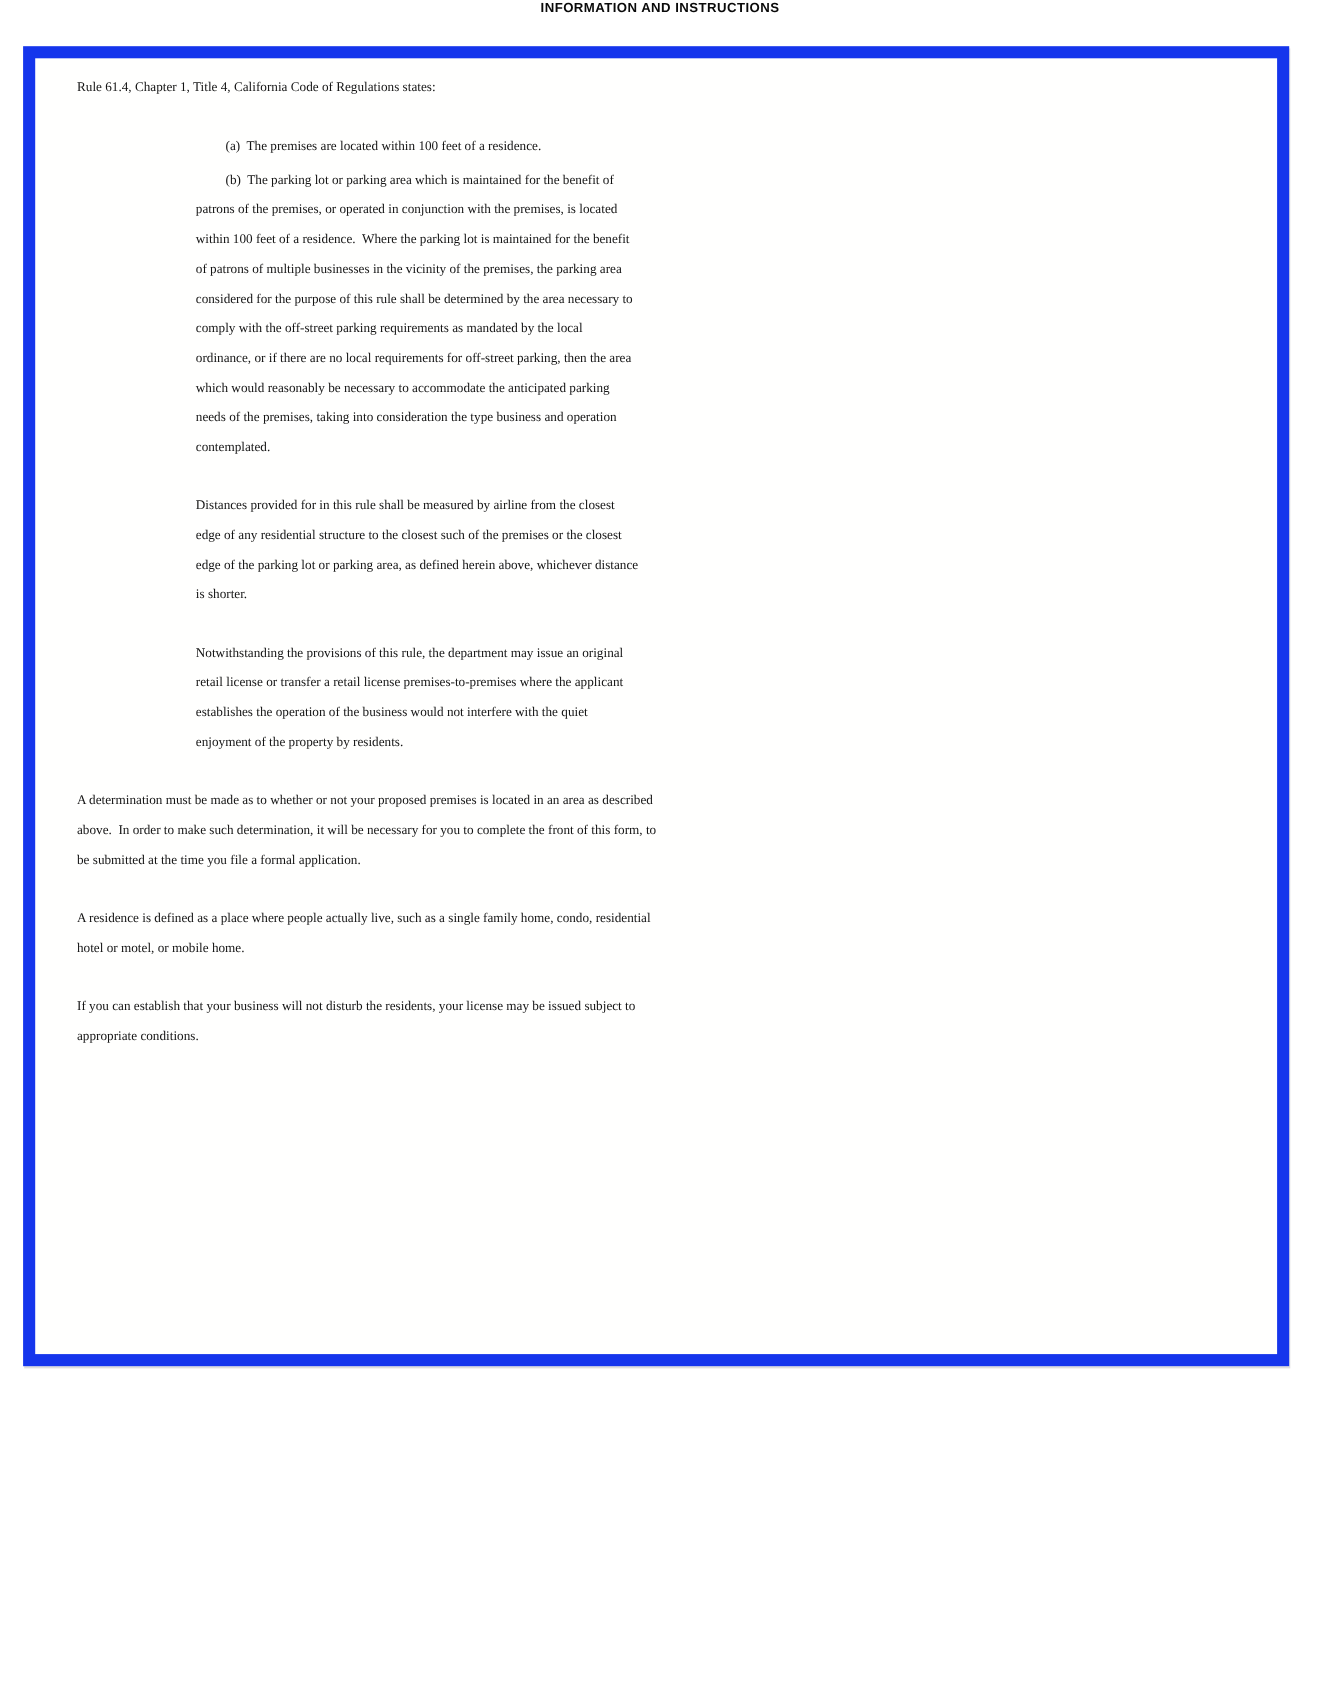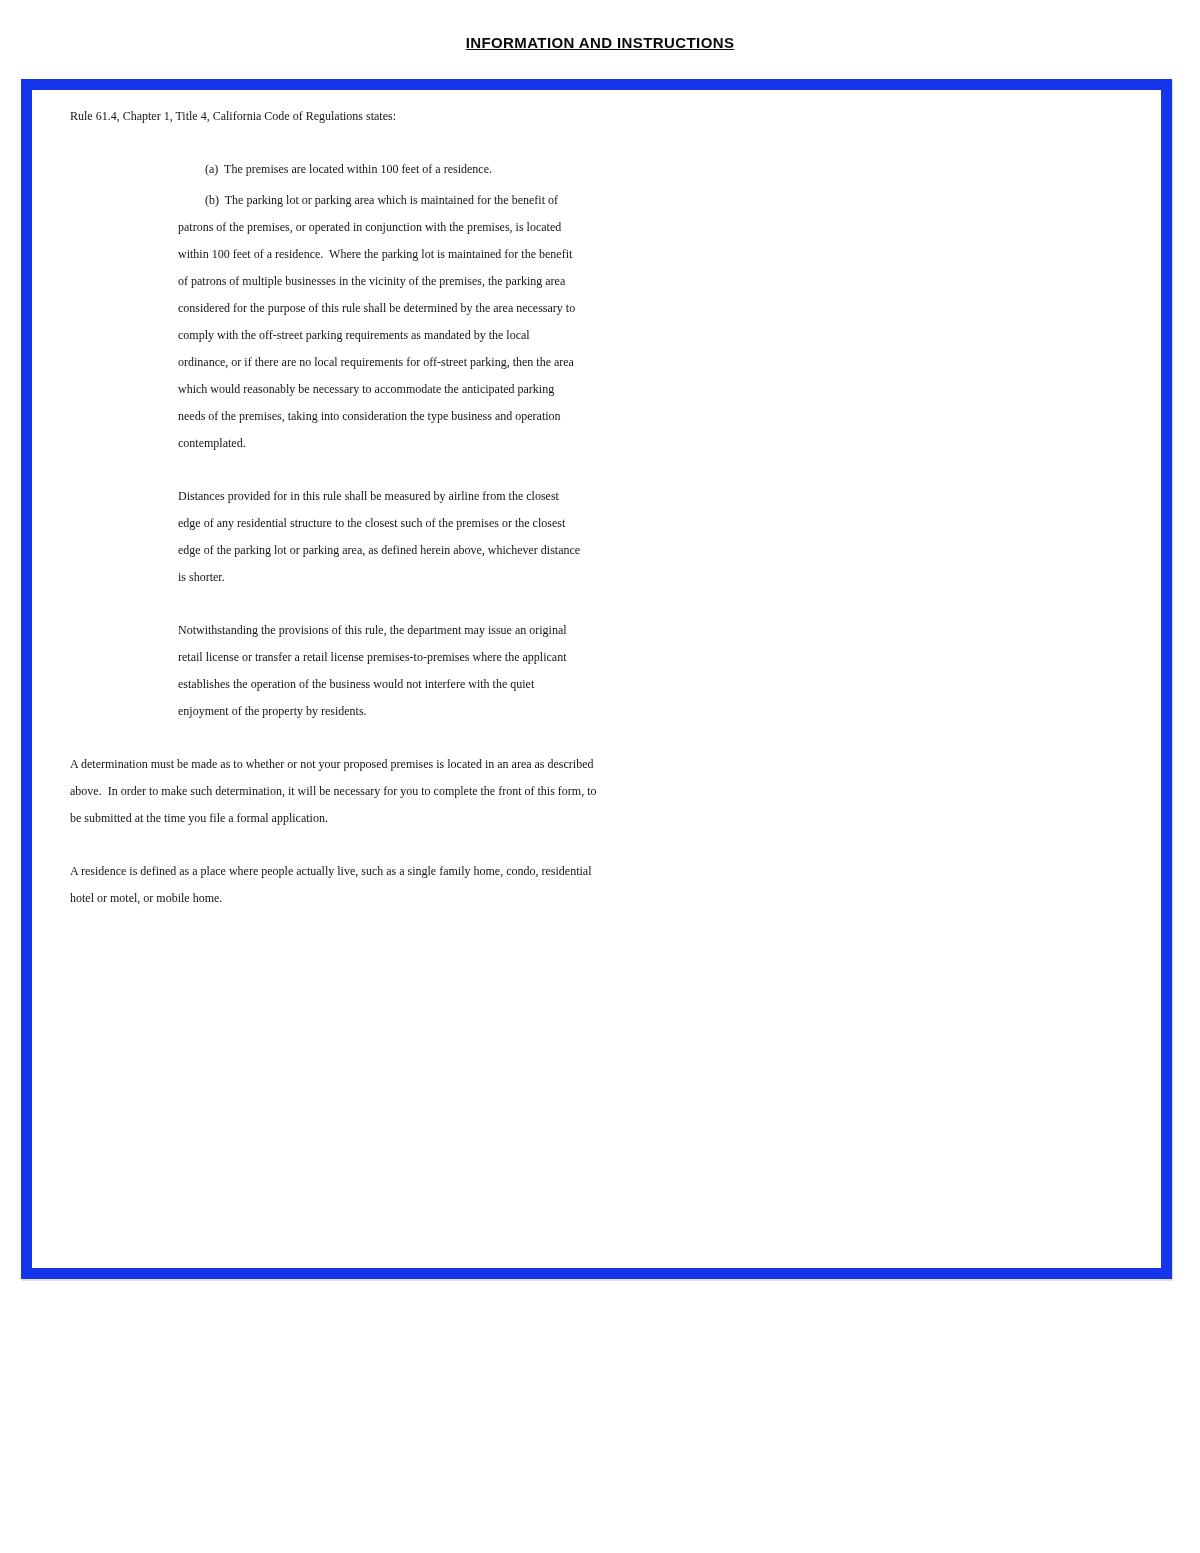--- a/index.html
+++ b/index.html
@@ -7,28 +7,26 @@
     padding: 0;
     background: #ffffff;
   }
   body {
     width: 1200px;
     height: 1553px;
     position: relative;
     color: #141414;
   }
   .page-heading {
-    margin-top: 34px;
     text-align: center;
     font-family: "Liberation Sans", sans-serif;
     font-weight: bold;
-    font-size: 15px;
+    font-size: 12px;
     letter-spacing: 0.4px;
     color: #0a0a0a;
-    text-decoration: underline;
   }
   .instruction-box {
     box-sizing: border-box;
     margin-top: 28px;
     margin-left: 21px;
     width: 1151px;
     height: 1200px;
     border: 11px solid #1535ec;
     background: #fffffe;
     padding: 13px 40px 0 38px;
@@ -93,14 +91,16 @@
 establishes the operation of the business would not interfere with the quiet
 enjoyment of the property by residents.</div>
 
   <div class="doc-text para">A determination must be made as to whether or not your proposed premises is located in an area as described
 above.  In order to make such determination, it will be necessary for you to complete the front of this form, to
 be submitted at the time you file a formal application.</div>
 
   <div class="doc-text para">A residence is defined as a place where people actually live, such as a single family home, condo, residential
 hotel or motel, or mobile home.</div>
 
+  <div class="doc-text para">If you can establish that your business will not disturb the residents, your license may be issued subject to
+appropriate conditions.</div>
 
 </div>
 
 </body></html>

